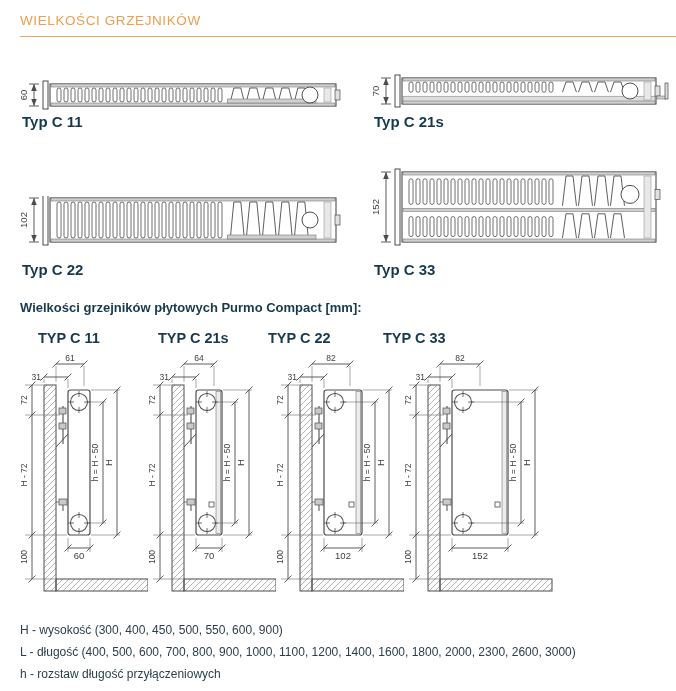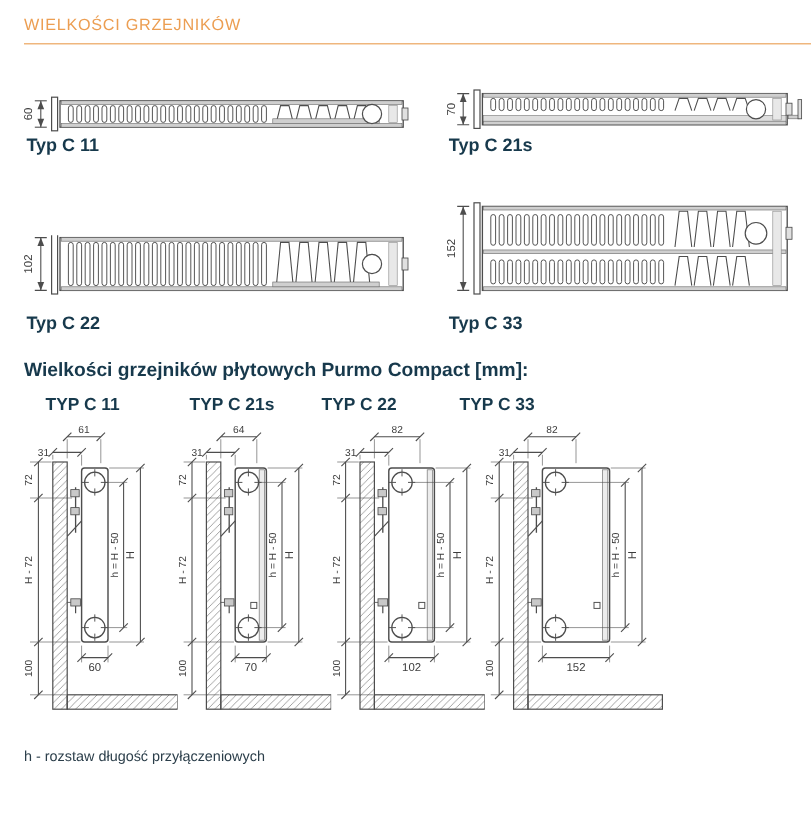--- a/index.html
+++ b/index.html
@@ -4,21 +4,21 @@
 <style>
   html,body{margin:0;padding:0;background:#fff;}
   .page{position:relative;width:676px;height:691px;background:#fff;overflow:hidden;
         font-family:"Liberation Sans",sans-serif;}
   .title{position:absolute;left:20px;top:13px;font-size:13.5px;font-weight:500;
          letter-spacing:.6px;color:#EC9E52;}
   .rule{position:absolute;left:20px;top:36px;width:656px;height:0;
         border-top:1.5px solid #ECA55E;}
   svg{display:block;position:absolute;}
   .cap{position:absolute;font-size:15px;font-weight:bold;color:#17394C;}
-  .subtitle{position:absolute;left:20px;top:300px;font-size:16px;font-weight:bold;color:#17394C;}
+  .subtitle{position:absolute;left:20px;top:300px;font-size:13px;font-weight:bold;color:#17394C;}
   .colhdr{position:absolute;top:330px;font-size:14.5px;font-weight:bold;color:#17394C;}
   .legend{position:absolute;left:20px;top:619px;font-size:12px;color:#2B3E4A;line-height:22px;}
   .dim{font-family:"Liberation Sans",sans-serif;font-size:8.5px;fill:#3d3d3d;}
   .dimb{font-family:"Liberation Sans",sans-serif;font-size:9.5px;fill:#3d3d3d;}
 </style>
 </head>
 <body>
 
 <div class="page">
   <div class="title">WIELKOŚCI GRZEJNIKÓW</div>
@@ -513,15 +513,17 @@
       <text x="126" y="110.5" text-anchor="middle" class="dimb" transform="rotate(-90 126 110.5)">H</text>
       <line x1="48" y1="196" x2="104" y2="196" stroke="#4d4d4d" stroke-width="0.9"></line>
       <line x1="44.5" y1="199.5" x2="51.5" y2="192.5" stroke="#4d4d4d" stroke-width="0.9"></line>
       <line x1="100.5" y1="199.5" x2="107.5" y2="192.5" stroke="#4d4d4d" stroke-width="0.9"></line>
       <line x1="48" y1="186" x2="48" y2="200" stroke="#4d4d4d" stroke-width="0.5"></line>
       <line x1="104" y1="186" x2="104" y2="200" stroke="#4d4d4d" stroke-width="0.5"></line>
       <text x="76" y="207" text-anchor="middle" class="dimb">152</text>
     </svg>
 
   <div class="legend">
+    <div>H - wysokość (300, 400, 450, 500, 550, 600, 900)</div>
+    <div>L - długość (400, 500, 600, 700, 800, 900, 1000, 1100, 1200, 1400, 1600, 1800, 2000, 2300, 2600, 3000)</div>
     <div>h - rozstaw długość przyłączeniowych</div>
   </div>
 </div>
 
 </body></html>

